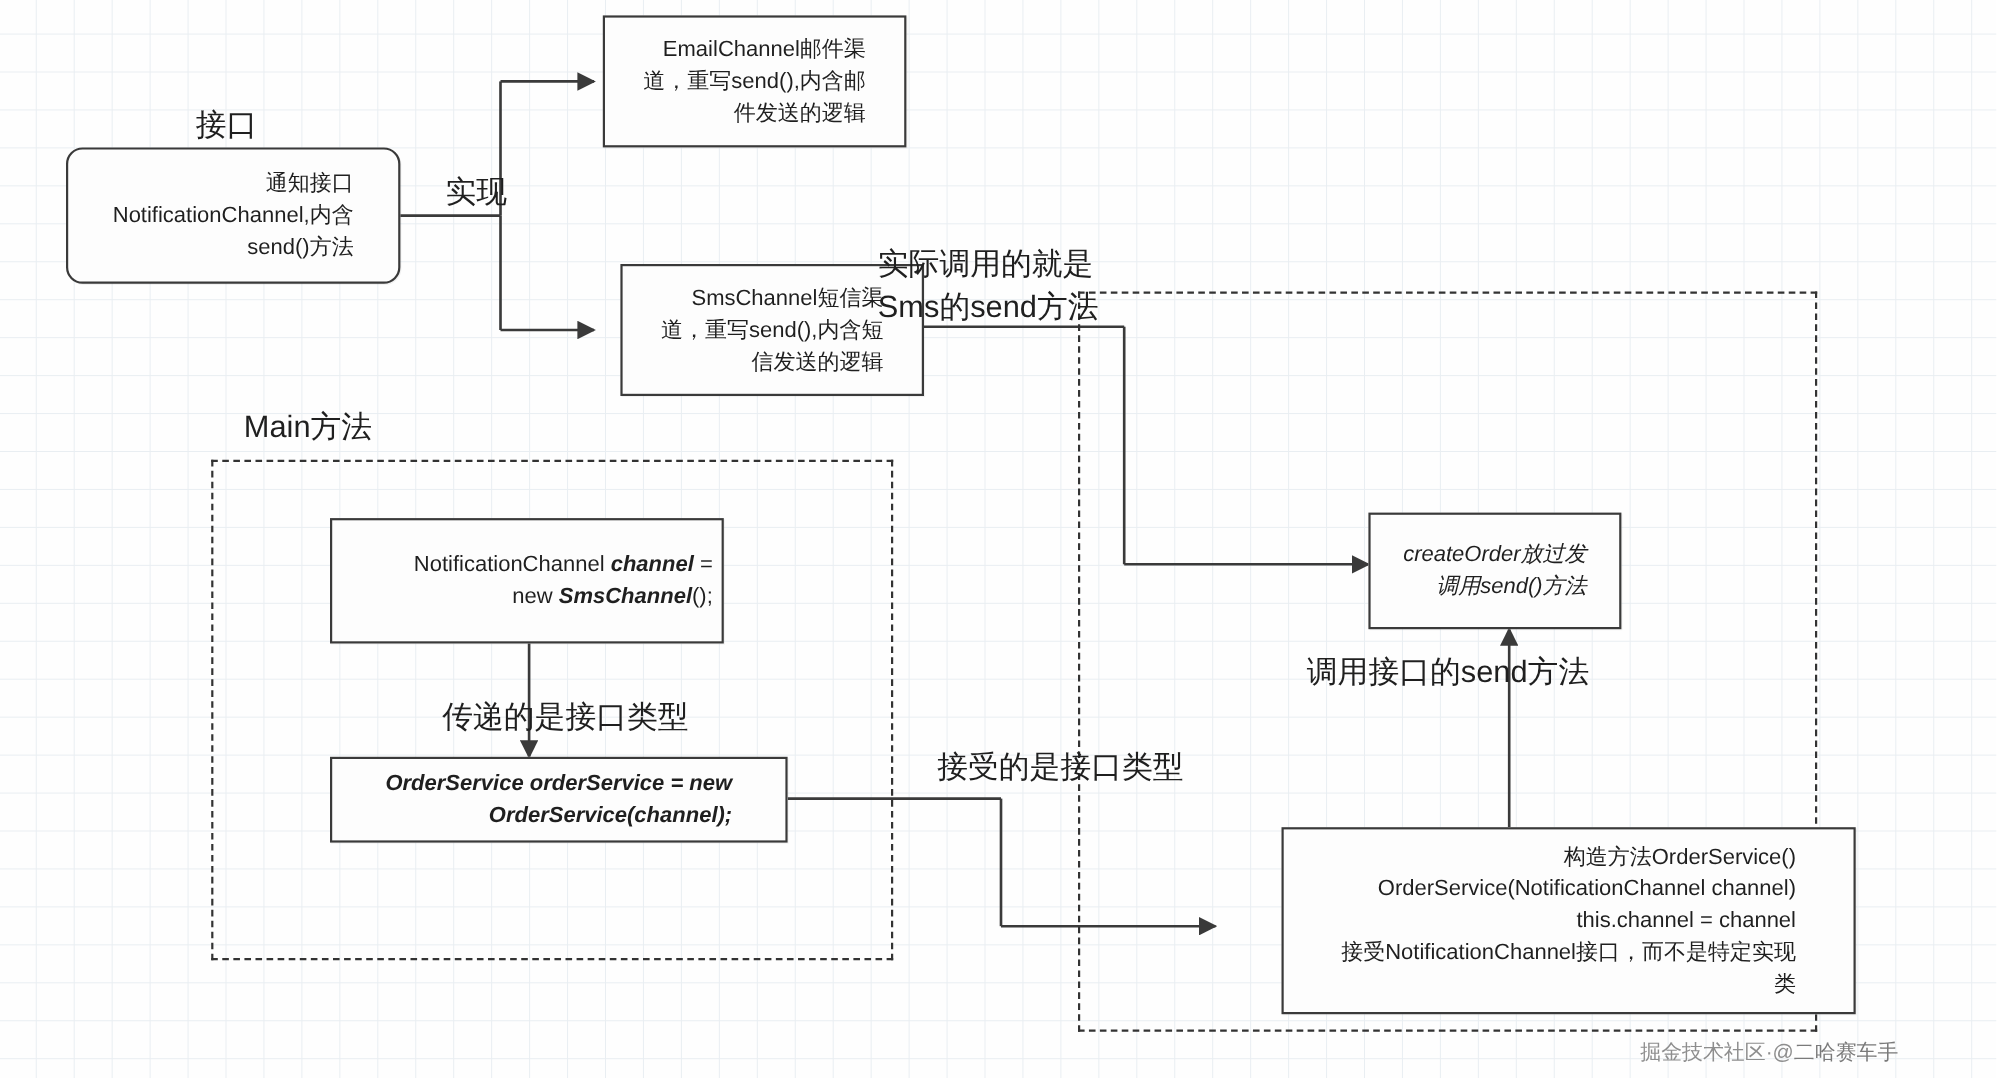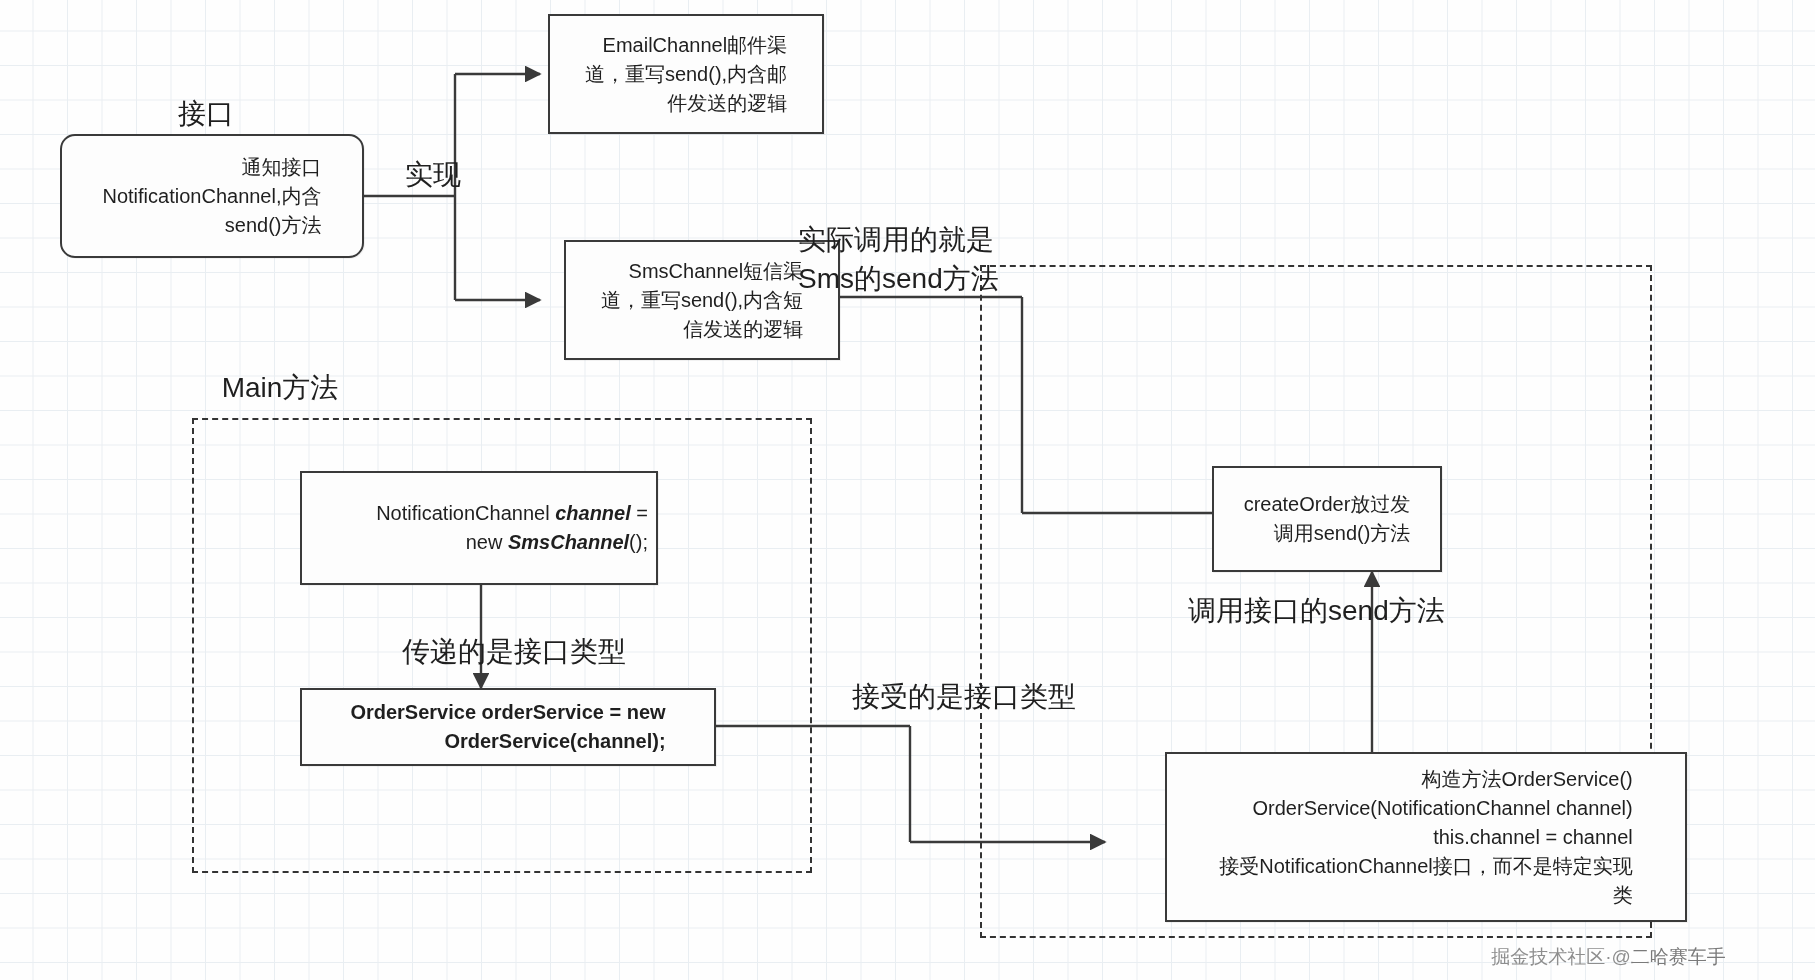--- a/index.html
+++ b/index.html
@@ -49,20 +49,21 @@
   .label {
     position: absolute;
     font-size: 28px;
     color: #1f1f1f;
     white-space: pre;
     line-height: 1.4;
     text-align: center;
   }
   .codebold {
     font-weight: bold;
+    font-style: italic;
   }
   .bi {
     font-weight: bold;
     font-style: italic;
   }
   svg.wires {
     position: absolute;
     left: 0; top: 0;
     width: 1815px;
     height: 980px;
@@ -145,21 +146,21 @@
       </div>
       <div>
         <span>new </span><span class="bi">SmsChannel</span><span>();</span>
       </div>
     </div>
   </div>
 
   <div class="box codebold" style="left:300px; top:688px; width:416px; height:78px; white-space:pre-line;">OrderService orderService = new
 OrderService(channel);</div>
 
-  <div class="box" style="left:1212px; top:466px; width:230px; height:106px; white-space:pre-line;">createOrder放过发
+  <div class="box" style="left:1244px; top:466px; width:230px; height:106px; white-space:pre-line;font-style:italic;">createOrder放过发
 调用send()方法</div>
 
   <div class="box" style="left:1165px; top:752px; width:522px; height:170px; white-space:pre-line;">构造方法OrderService()
 OrderService(NotificationChannel channel)
 this.channel = channel
 接受NotificationChannel接口，而不是特定实现
 类</div>
 
   <div class="label" style="left:388px; top:155px; width:90px;">实现</div>
 

